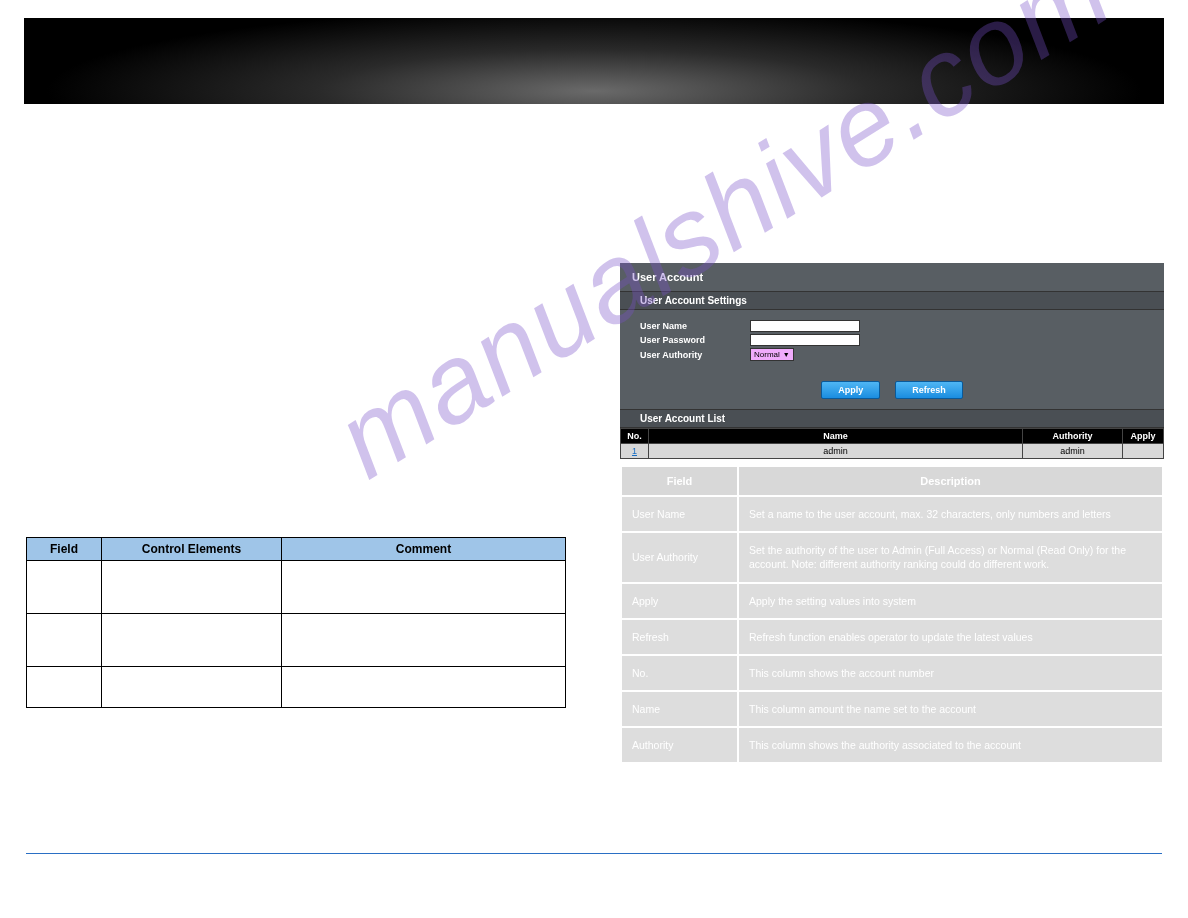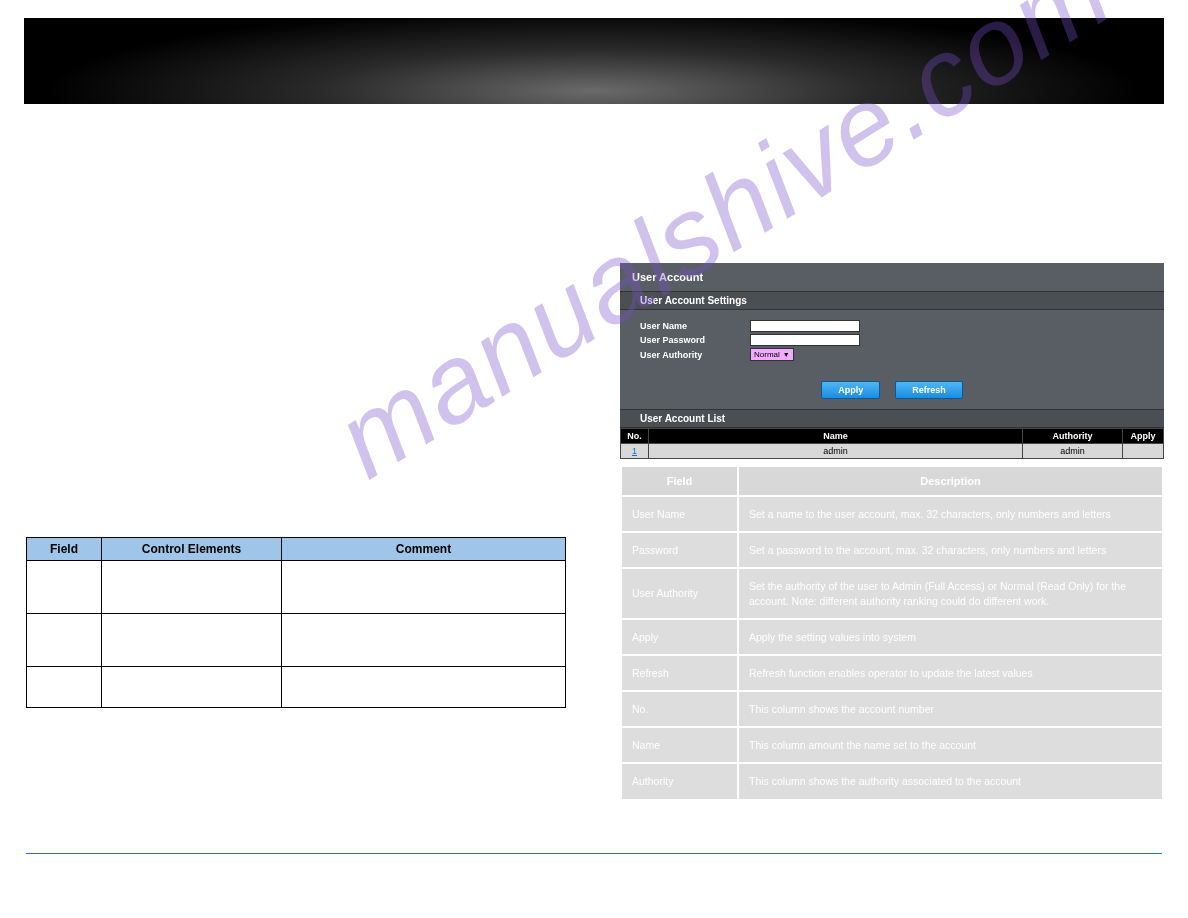--- a/index.html
+++ b/index.html
@@ -140,24 +140,20 @@
     <tbody>
         <tr>
       <th>Field</th>
       <th>Description</th>
     </tr>
     <tr>
           <td class="keycell">User Name</td>
           <td>Set a name to the user account, max. 32 characters, only numbers and letters</td>
         </tr>
     <tr>
-          <td class="keycell">Password</td>
-          <td>Set a password to the account, max. 32 characters, only numbers and letters</td>
-        </tr>
-    <tr>
           <td class="keycell">User Authority</td>
           <td>Set the authority of the user to Admin (Full Access) or Normal (Read Only) for the account. Note: different authority ranking could do different work.</td>
         </tr>
     <tr>
           <td class="keycell">Apply</td>
           <td>Apply the setting values into system</td>
         </tr>
     <tr>
           <td class="keycell">Refresh</td>
           <td>Refresh function enables operator to update the latest values</td>

